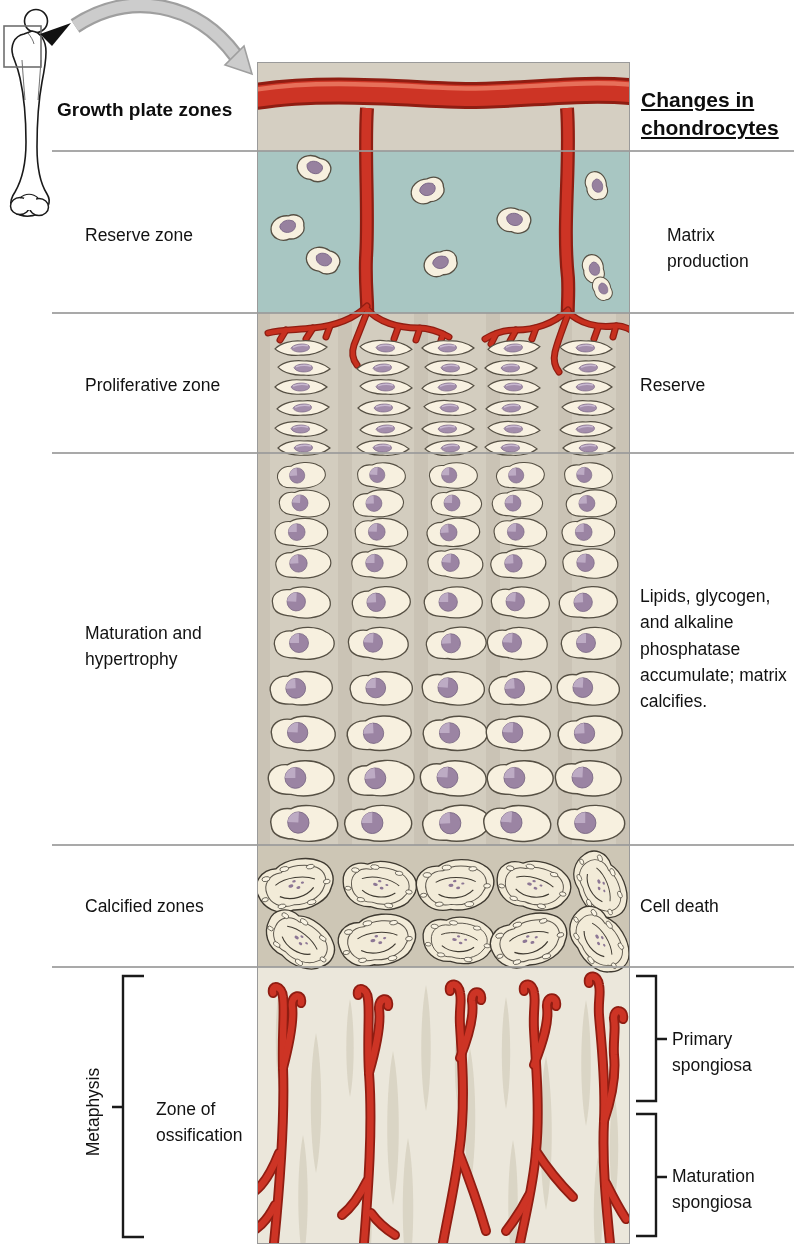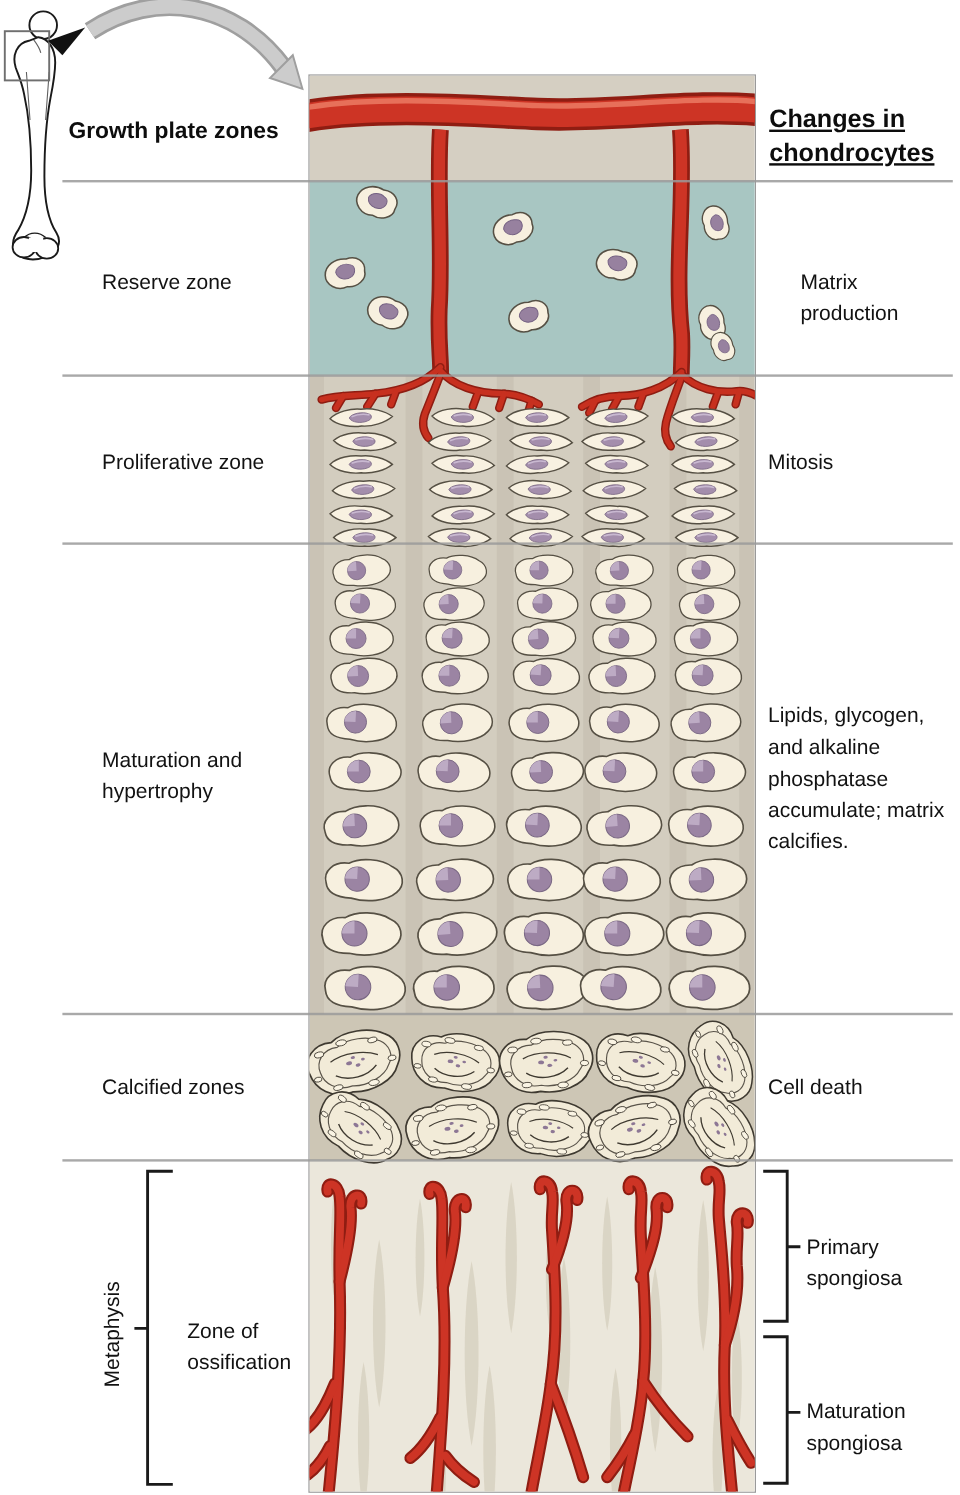--- a/index.html
+++ b/index.html
@@ -288,21 +288,21 @@
   <div class="divider" style="top:966px;"></div>
 
   <div class="lbl" style="left:85px;top:222px;">Reserve zone</div>
   <div class="lbl" style="left:85px;top:372px;">Proliferative zone</div>
   <div class="lbl" style="left:85px;top:620px;width:142px;">Maturation and hypertrophy</div>
   <div class="lbl" style="left:85px;top:893px;">Calcified zones</div>
   <div class="lbl" style="left:156px;top:1096px;width:114px;">Zone of ossification</div>
   <div class="lbl rot" style="left:93px;top:1112px;">Metaphysis</div>
 
   <div class="lbl" style="left:640px;top:222px;margin-left:27px;">Matrix production</div>
-  <div class="lbl" style="left:640px;top:372px;">Mitosis</div>
+  <div class="lbl" style="left:640px;top:372px;">Reserve</div>
   <div class="lbl" style="left:640px;top:583px;width:150px;">Lipids, glycogen, and alkaline phosphatase accumulate; matrix calcifies.</div>
   <div class="lbl" style="left:640px;top:893px;">Cell death</div>
   <div class="lbl" style="left:672px;top:1026px;width:104px;">Primary spongiosa</div>
   <div class="lbl" style="left:672px;top:1163px;width:112px;">Maturation spongiosa</div>
 
   <svg class="overlay" width="800" height="1246" viewBox="0 0 800 1246">
     <g fill="none" stroke="#1a1a1a" stroke-width="2.4">
       <path d="M144,976 H123 V1237 H144 M123,1107 H112"></path>
       <path d="M636,976 H656 V1101 H636 M656,1039 H667"></path>
       <path d="M636,1114 H656 V1236 H636 M656,1177 H667"></path>

